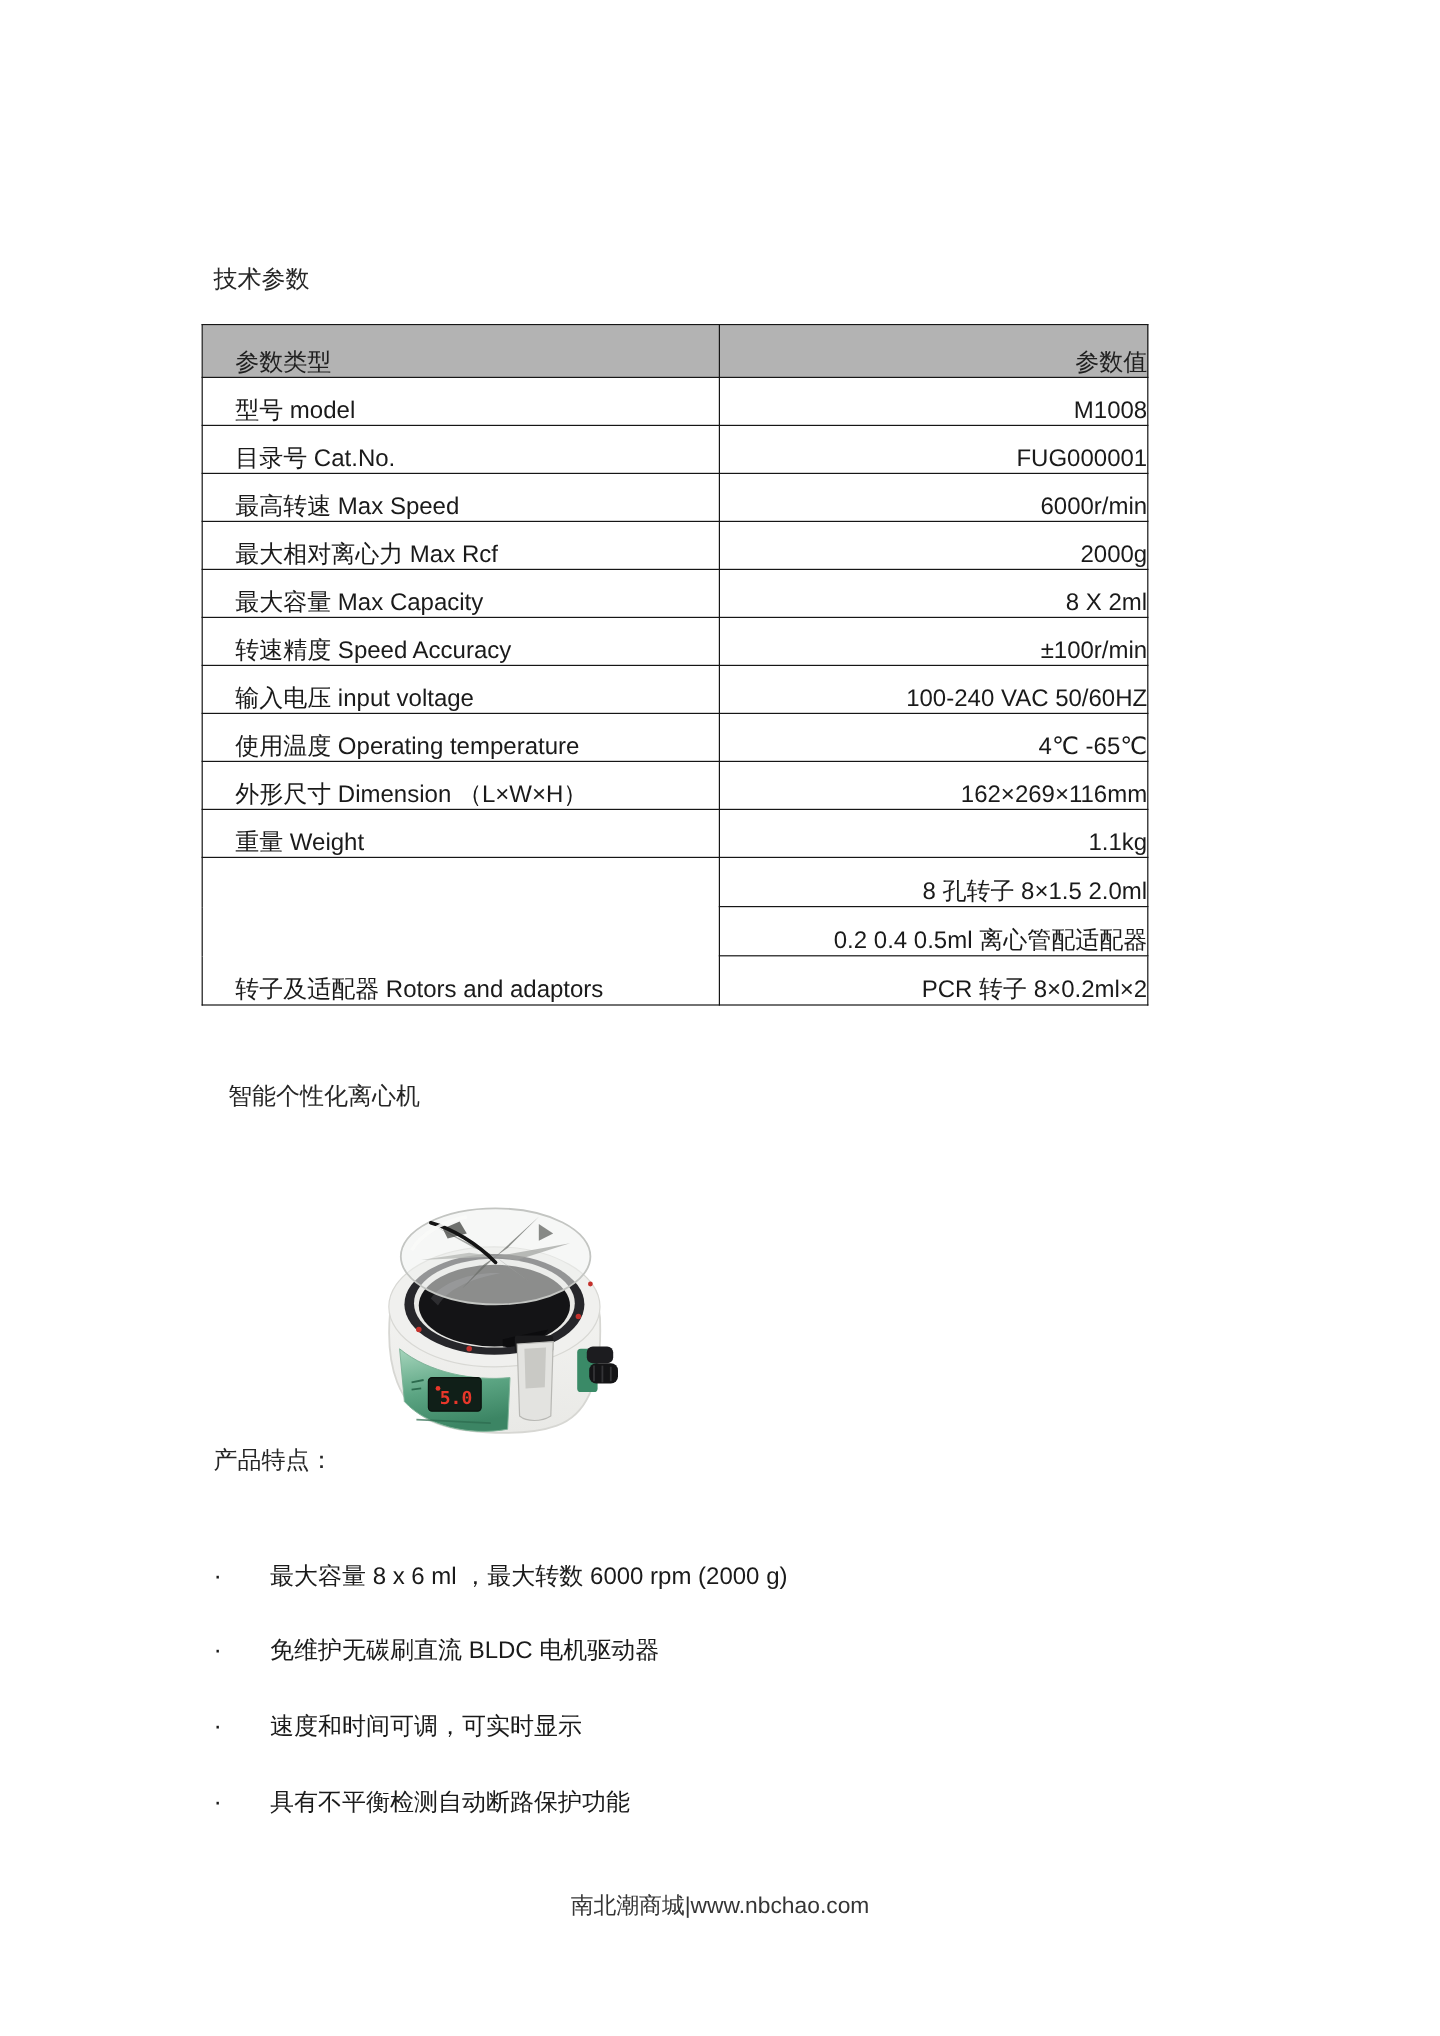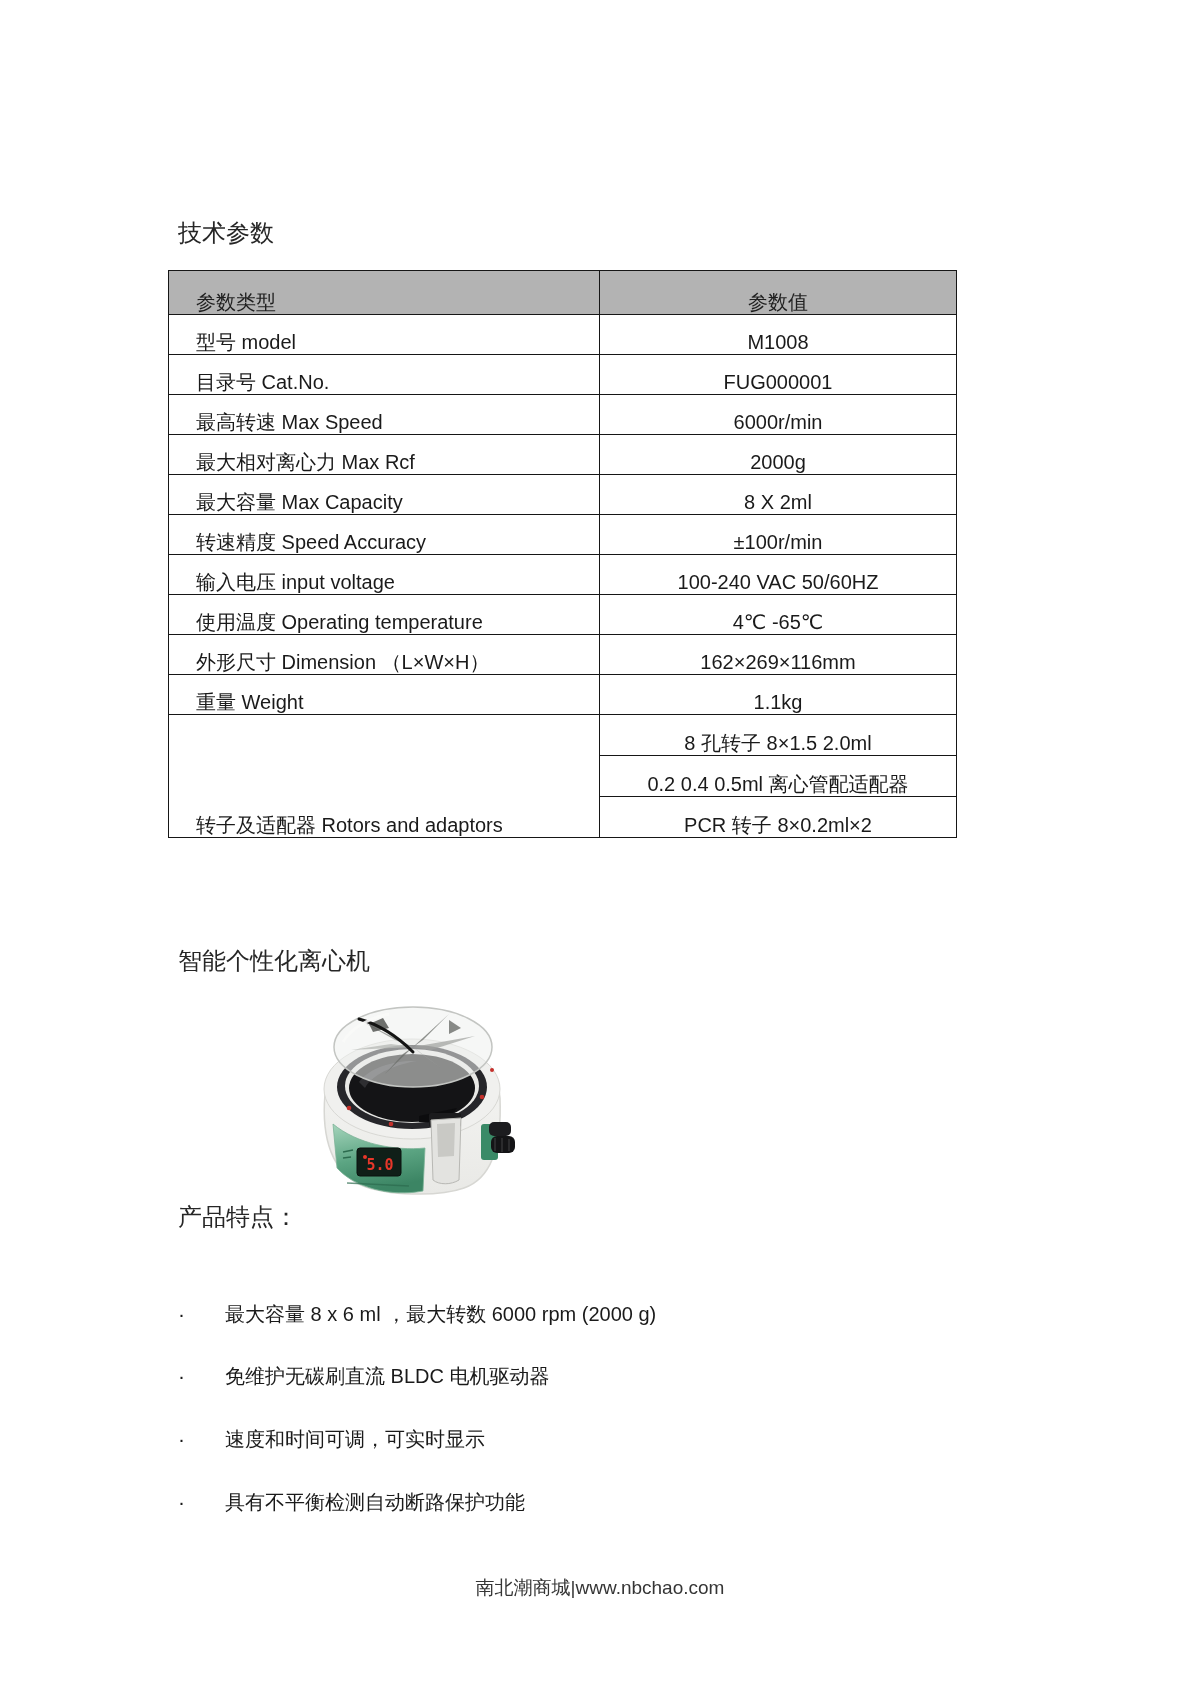--- a/index.html
+++ b/index.html
@@ -6,42 +6,42 @@
   .page{
     position:relative;
     width:1200px;height:1697px;
     background:#ffffff;
     font-family:"Liberation Sans","DejaVu Sans",sans-serif;
     color:#1a1a1a;
     overflow:hidden;
   }
   .sec-title{
     position:absolute;left:178px;
-    font-size:24px;line-height:28px;color:#262626;
+    font-size:20px;line-height:28px;color:#262626;
   }
   #title-tech{top:219px;}
-  #title-product{top:947px;}
+  #title-product{top:900px;margin-left:12px;}
   #title-features{top:1203px;text-align:right;}
 
   table.spec{
     position:absolute;left:168px;top:270px;
     width:789px;
     border-collapse:collapse;
     table-layout:fixed;
     font-size:20px;
   }
   table.spec td,table.spec th{
     border:1.5px solid #161616;
     vertical-align:bottom;
     padding:0 0 1px 0;
     line-height:1.12;
     font-weight:normal;
   }
   table.spec .c-label{width:431px;text-align:left;padding-left:27px;}
-  table.spec .c-value{width:357px;text-align:center;}
+  table.spec .c-value{width:357px;text-align:right;}
   tr.hdr th{background:#b3b3b3;height:42px;color:#1f1f1f;}
   tr.r{height:40px;}
   tr.rsub{height:41px;}
   td.rotor-label{padding-bottom:5px;margin-top:12px;}
 
   .bullet-row{
     position:absolute;left:178px;width:760px;
     display:flex;align-items:flex-start;
     font-size:20px;line-height:24px;
   }

